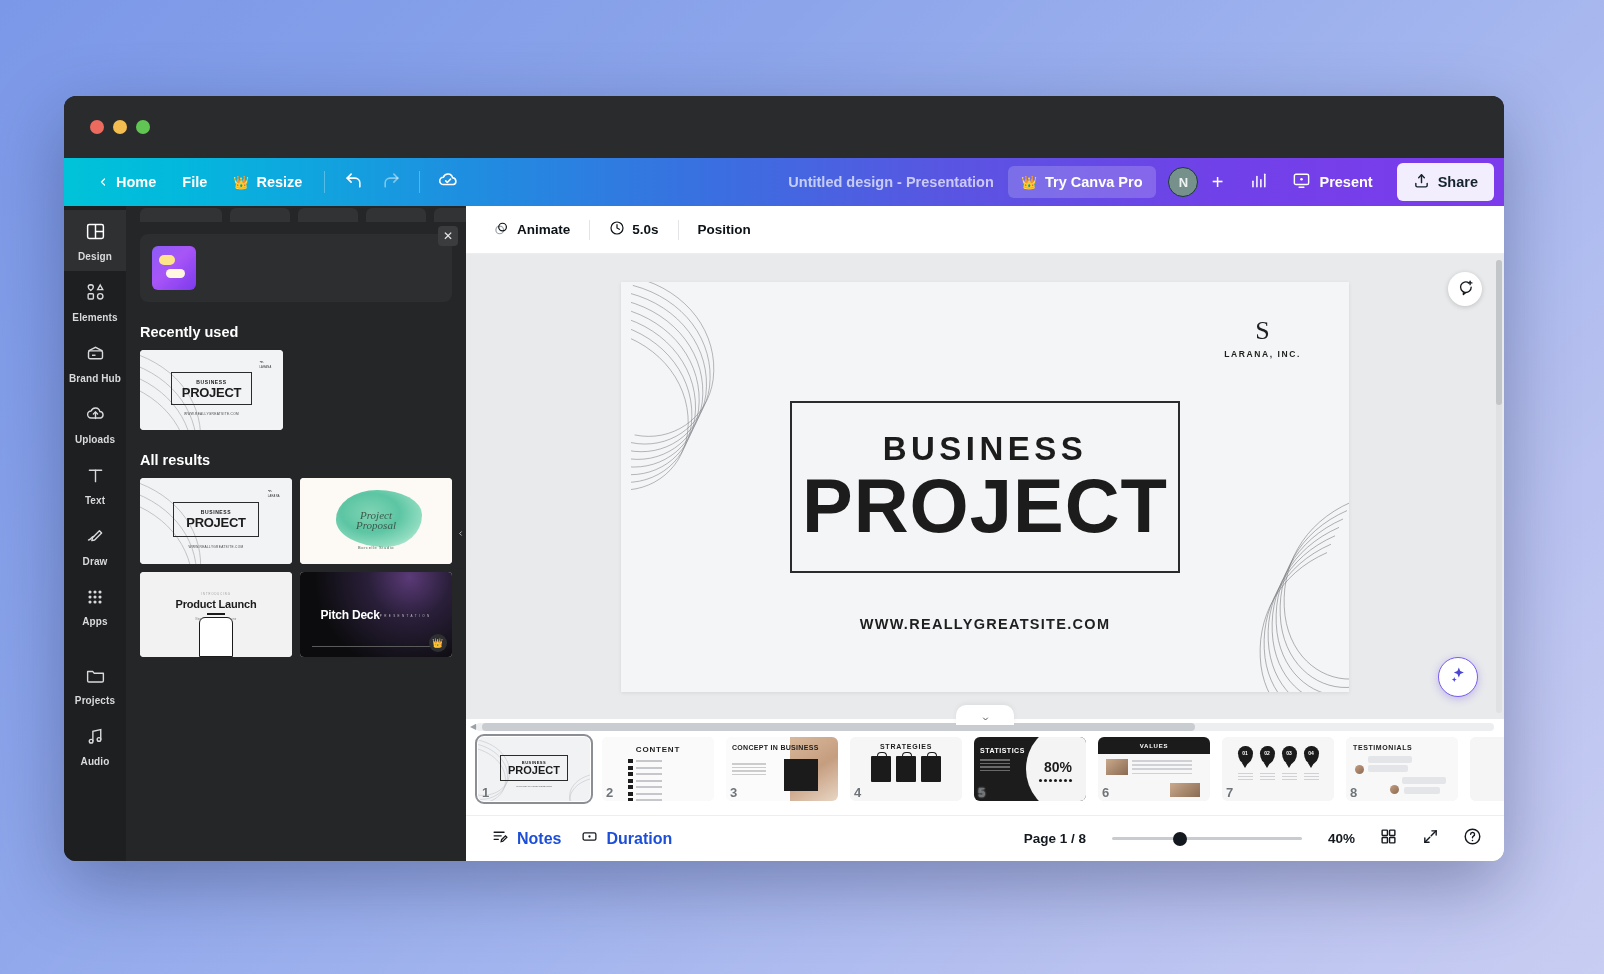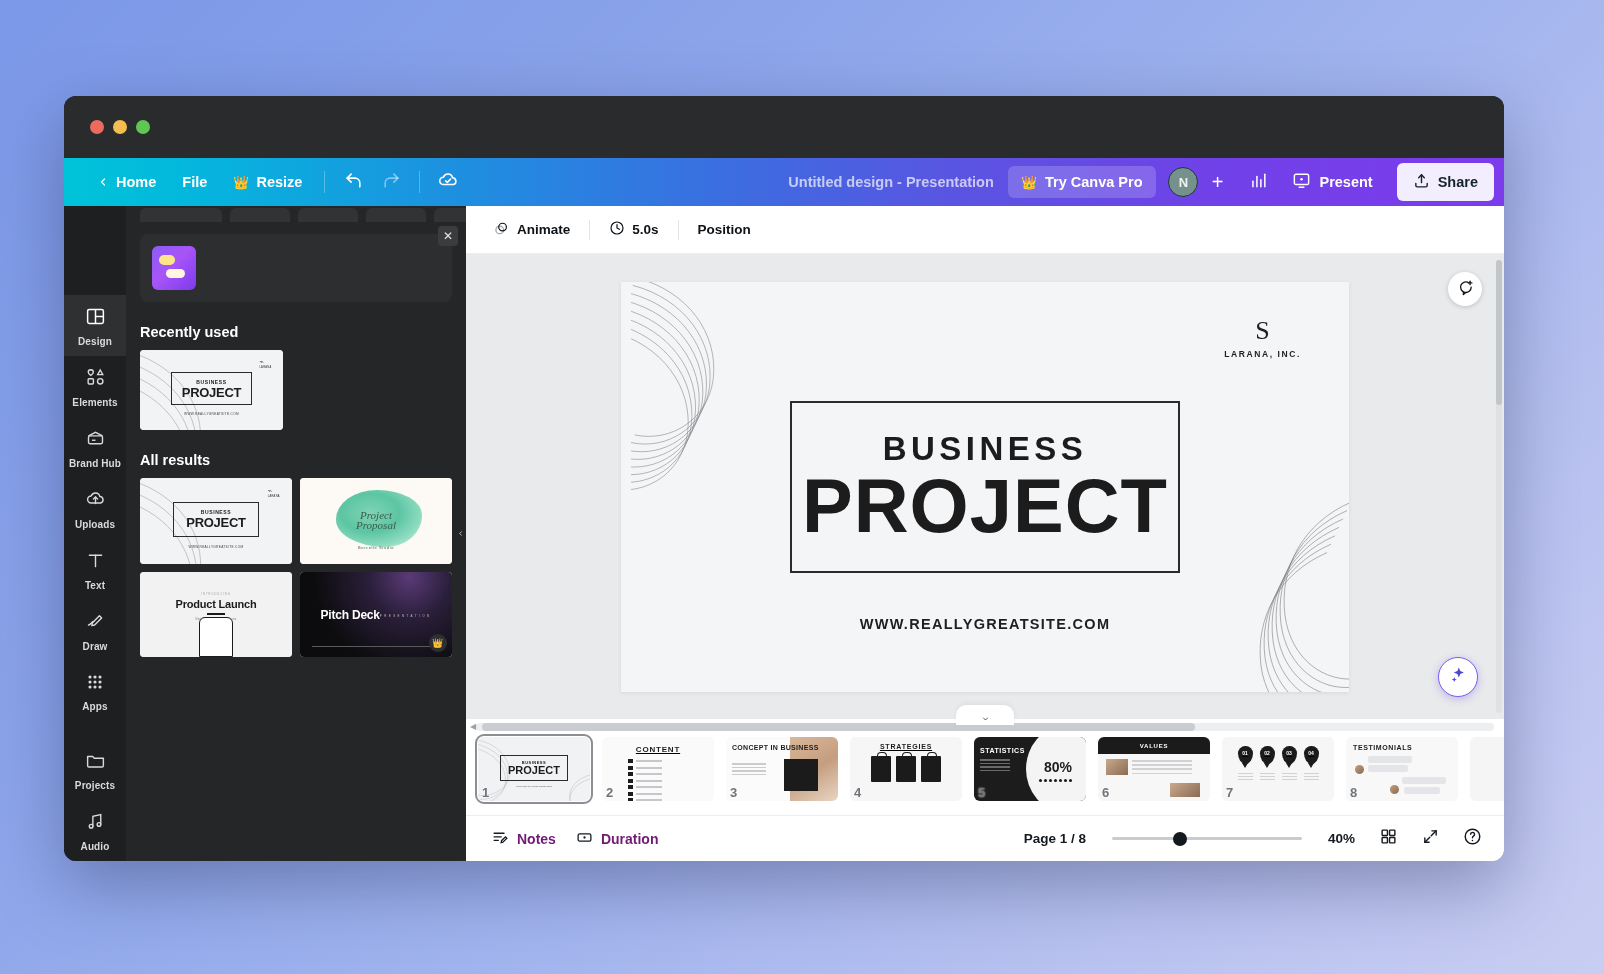--- a/index.html
+++ b/index.html
@@ -88,21 +88,20 @@
   }
 
   
   .appbody { flex: 1; display: flex; min-height: 0; }
 
   
   .rail {
     width: 62px; flex: 0 0 62px; background: #1e1f20;
     display: flex; flex-direction: column; align-items: center;
     padding-top: 4px;
-    justify-content: flex-end;
   }
   .rail-item {
     width: 62px; padding: 11px 0 9px; display: flex; flex-direction: column;
     align-items: center; gap: 5px; cursor: pointer;
     color: #d9dadb;
   }
   .rail-item.active { background: #2f3031; }
   .rail-label { font-size: 10px; font-weight: bold; letter-spacing: .1px; }
   .rail-gap { height: 18px; }
 
@@ -323,21 +322,21 @@
   }
   .film-item {
     position: relative; flex: 0 0 auto; width: 112px; height: 64px;
     border-radius: 6px; overflow: hidden; background: #f2f3f5; cursor: pointer;
   }
   .film-item.sel { outline: 2px solid #8b8f94; outline-offset: 1px; }
   .film-num {
     position: absolute; left: 4px; bottom: 1px; font-size: 13px; font-weight: bold;
     color: #6f7479; z-index: 3; text-shadow: 0 0 2px rgba(255,255,255,.8);
   }
-  .fs { width: 100%; height: 100%; position: relative; font-size: 4px; text-decoration: underline; }
+  .fs { width: 100%; height: 100%; position: relative; font-size: 4px; }
 
   
   .fs1 { background: #f1f2f4; }
   .fs1 .box {
     position: absolute; left: 20%; top: 28%; width: 60%; height: 40%;
     border: .8px solid #2b2b2b; display: flex; flex-direction: column;
     align-items: center; justify-content: center;
   }
   .fs1 .b1 { font-size: 4px; font-weight: bold; letter-spacing: .5px; color: #1c1c1c; }
   .fs1 .b2 { font-size: 11px; font-weight: bold; color: #1c1c1c; line-height: 1; }
@@ -397,21 +396,21 @@
   .fs9 { background: #f5f5f6; }
 
   
   .statusbar {
     height: 46px; flex: 0 0 46px; background: #fff;
     display: flex; align-items: center; padding: 0 16px; gap: 0;
     border-top: 1px solid #eceef0;
   }
   .sb-btn {
     display: flex; align-items: center; gap: 8px;
-    font-size: 14px; font-weight: bold; color: #701a75;
+    font-size: 16px; font-weight: bold; color: #1d4ed8;
     padding: 6px 10px; border-radius: 6px; cursor: pointer;
   }
   .sb-spacer { flex: 1; }
   .page-ind { font-size: 13.5px; font-weight: bold; color: #14191f; margin-right: 26px; }
   .zoom-wrap { display: flex; align-items: center; gap: 0; }
   .zoom-track {
     width: 190px; height: 3px; background: #c8cbcf; border-radius: 2px;
     position: relative; cursor: pointer;
   }
   .zoom-knob {

